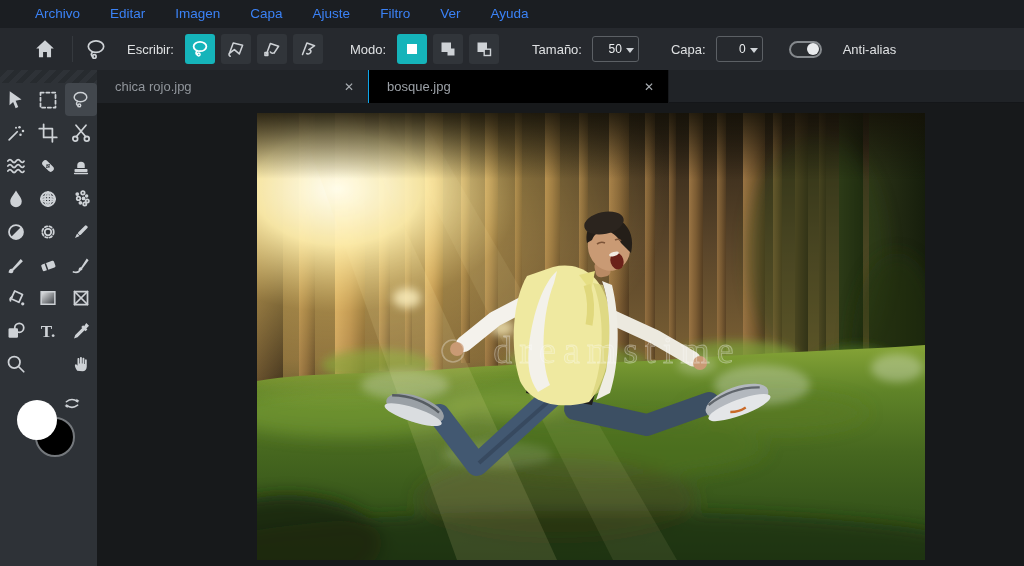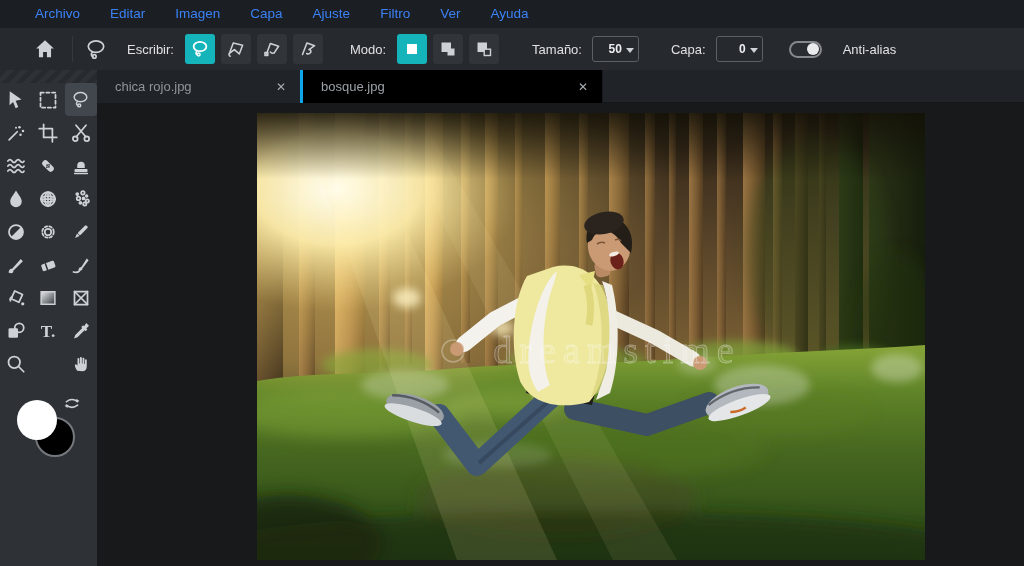--- a/index.html
+++ b/index.html
@@ -15,21 +15,21 @@
   
   .toolbar { height:42px; background:#26292e; display:flex; align-items:center; flex:0 0 auto; }
   .tb-icon-btn { width:34px; height:34px; display:flex; align-items:center; justify-content:center; }
   .tb-sep { width:1px; height:26px; background:#35393e; margin:0 6px 0 10px; }
   .tb-label { color:#dfe1e3; font-size:13px; margin:0 8px 0 14px;text-align:center; }
   .tb-btn { width:30px; height:30px; border-radius:3px; background:#31353a; margin:0 3px;
     display:flex; align-items:center; justify-content:center; }
   .tb-btn.active { background:#15b4ba; }
   .numbox { width:47px; height:26px; background:#26292e; border:1px solid #5c6065; border-radius:3px;
     color:#eceef0; font-size:12px; display:flex; align-items:center; justify-content:flex-end;
-    padding-right:16px; position:relative; margin-left:2px;font-weight:bold; }
+    padding-right:16px; position:relative; margin-left:2px; }
   .numbox .arrow { position:absolute; right:4px; top:11px; width:0; height:0;
     border-left:4px solid transparent; border-right:4px solid transparent; border-top:5px solid #cfd3d7; }
   .toggle { width:33px; height:17px; border:2px solid #85898d; border-radius:10px; background:#2a2d31;
     position:relative; margin:0 9px 0 26px; }
   .toggle .knob { position:absolute; right:1px; top:0.5px; width:12px; height:12px; border-radius:50%;
     background:#e9ebed; }
 
   
   .body-wrap { flex:1; display:flex; min-height:0; }
 
@@ -46,21 +46,21 @@
     background:#ffffff; z-index:2; }
   .bg-swatch { position:absolute; left:35px; top:29px; width:40px; height:40px; border-radius:50%;
     background:#000000; border:2px solid #74787c; z-index:1; }
   .swap { position:absolute; left:63px; top:7px; }
 
   
   .content { flex:1; display:flex; flex-direction:column; min-width:0; }
   .tabbar { height:33px; background:#1d2023; display:flex; flex:0 0 auto; }
   .tab { display:flex; align-items:center; font-size:13px; color:#90959b; padding:0 14px 0 18px; }
   .tab .tab-close { margin-left:auto; color:#a8adb2; font-size:12px; padding-left:20px; }
-  .tab.inactive { width:206px; background:#202327; border-right:3px solid #0ea5e9; }
+  .tab.inactive { width:272px; background:#202327; border-right:1px solid #0ea5e9; }
   .tab.active { width:300px; background:#000000; color:#9ca1a7; border-right:1px solid #17191c; }
   .tabbar-rest { flex:1; background:#202327; border-bottom:1px solid #141619; }
   .canvas-area { flex:1; background:#17191b; position:relative; }
   .photo { position:absolute; left:160px; top:10px; width:668px; height:447px; overflow:hidden; }
   .photo svg { display:block; }
 
   .icon-stroke { stroke:#ced2d6; fill:none; stroke-width:1.4; stroke-linecap:round; stroke-linejoin:round; }
   .icon-fill { fill:#ced2d6; }
 </style>
 </head>

